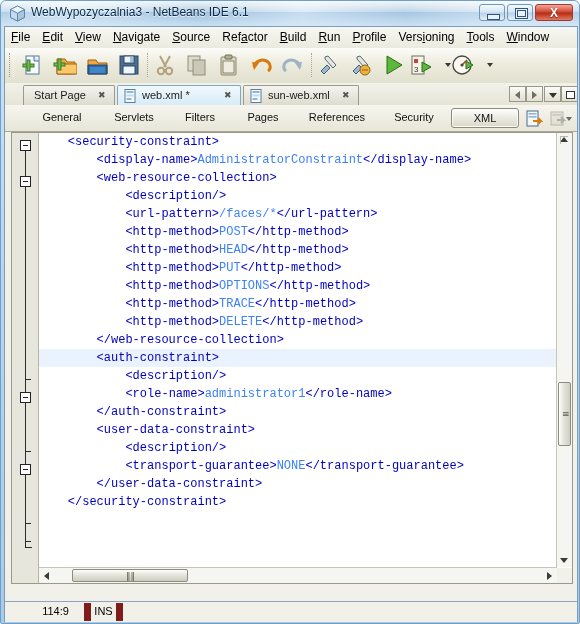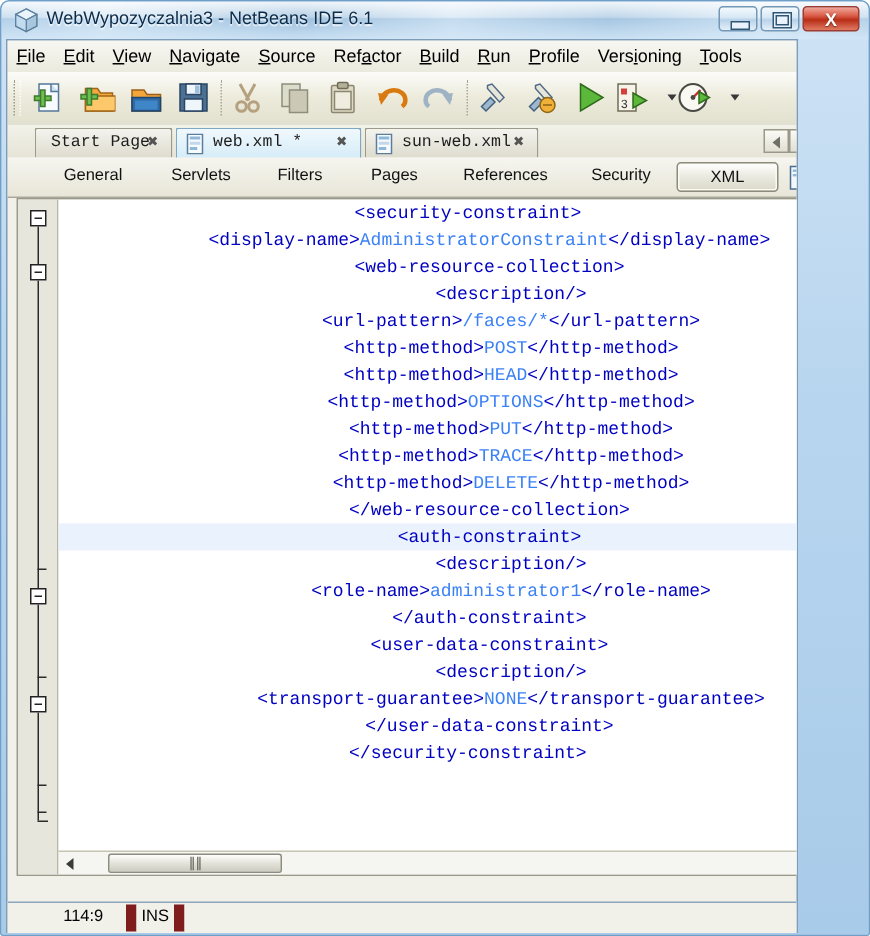--- a/index.html
+++ b/index.html
@@ -81,21 +81,21 @@
   }
   .maxsq2 {
     position: absolute; left: 9px; top: 5px;
     width: 7px; height: 5px;
     border: 1px solid #2f5775; background: transparent;
   }
 
   
   #client {
     position: absolute; left: 3px; top: 25px;
-    width: 528px; height: 596px;
+    width: 574px; height: 596px;
     background: #f1f0e9;
     border: 1px solid #7d9cb8;
     border-bottom: none;
     box-sizing: border-box;
     overflow: hidden;
   }
 
   
   #menubar {
     position: absolute; left: 0; top: 0; right: 0; height: 21px;
@@ -153,21 +153,21 @@
     background: linear-gradient(to bottom, #f4f3ee 0%, #dedcce 100%);
     font-size: 11px; color: #1d1d1d;
     white-space: nowrap;
     padding-top: 3px;
   }
   .dtab.active {
     background: linear-gradient(to bottom, #f0f8fd 0%, #d5ecf8 100%);
     border-color: #7fa8c4;
     height: 21px;
   }
-  .dtab-label { position: absolute; top: 3px; font-family: Liberation Mono, monospace; }
+  .dtab-label { position: absolute; top: 3px; }
   .dtab-close {
     position: absolute; top: 4px;
     font-size: 9px; color: #555; cursor: default;
     font-family: "DejaVu Sans", sans-serif;
   }
   .dtab-icon { position: absolute; top: 3px; width: 13px; height: 14px; }
 
   .tabnav {
     position: absolute; top: 3px;
     width: 17px; height: 16px;
@@ -220,21 +220,20 @@
     position: absolute; left: 27px; top: 0; right: 16px; bottom: 16px;
     overflow: hidden;
     font-family: "Liberation Mono", "DejaVu Sans Mono", monospace;
     font-size: 12px;
     background: #ffffff;
   }
   .cline {
     position: relative; height: 18px; line-height: 18px;
     white-space: pre;
     color: #000000;
-    text-align: center;
   }
   .cline.cur { background: #eaf2fd; }
   .tg { color: #0000c0; }
   .tx { color: #3b82f6; }
 
   
   .fold-rail {
     position: absolute; left: 13px; top: 10px;
     width: 1px; background: #2b2b2b;
   }
@@ -503,22 +502,22 @@
           <div class="fold-end" style="top: 414px;"></div>
         </div>
       <div id="code">
           <div class="cline">    <span class="tg">&lt;security-constraint&gt;</span></div>
           <div class="cline">        <span class="tg">&lt;display-name&gt;</span><span class="tx">AdministratorConstraint</span><span class="tg">&lt;/display-name&gt;</span></div>
           <div class="cline">        <span class="tg">&lt;web-resource-collection&gt;</span></div>
           <div class="cline">            <span class="tg">&lt;description/&gt;</span></div>
           <div class="cline">            <span class="tg">&lt;url-pattern&gt;</span><span class="tx">/faces/*</span><span class="tg">&lt;/url-pattern&gt;</span></div>
           <div class="cline">            <span class="tg">&lt;http-method&gt;</span><span class="tx">POST</span><span class="tg">&lt;/http-method&gt;</span></div>
           <div class="cline">            <span class="tg">&lt;http-method&gt;</span><span class="tx">HEAD</span><span class="tg">&lt;/http-method&gt;</span></div>
+          <div class="cline">            <span class="tg">&lt;http-method&gt;</span><span class="tx">PUT</span><span class="tg">&lt;/http-method&gt;</span></div>
           <div class="cline">            <span class="tg">&lt;http-method&gt;</span><span class="tx">OPTIONS</span><span class="tg">&lt;/http-method&gt;</span></div>
-          <div class="cline">            <span class="tg">&lt;http-method&gt;</span><span class="tx">PUT</span><span class="tg">&lt;/http-method&gt;</span></div>
           <div class="cline">            <span class="tg">&lt;http-method&gt;</span><span class="tx">TRACE</span><span class="tg">&lt;/http-method&gt;</span></div>
           <div class="cline">            <span class="tg">&lt;http-method&gt;</span><span class="tx">DELETE</span><span class="tg">&lt;/http-method&gt;</span></div>
           <div class="cline">        <span class="tg">&lt;/web-resource-collection&gt;</span></div>
           <div class="cline cur">        <span class="tg">&lt;auth-constraint&gt;</span></div>
           <div class="cline">            <span class="tg">&lt;description/&gt;</span></div>
           <div class="cline">            <span class="tg">&lt;role-name&gt;</span><span class="tx">administrator1</span><span class="tg">&lt;/role-name&gt;</span></div>
           <div class="cline">        <span class="tg">&lt;/auth-constraint&gt;</span></div>
           <div class="cline">        <span class="tg">&lt;user-data-constraint&gt;</span></div>
           <div class="cline">            <span class="tg">&lt;description/&gt;</span></div>
           <div class="cline">            <span class="tg">&lt;transport-guarantee&gt;</span><span class="tx">NONE</span><span class="tg">&lt;/transport-guarantee&gt;</span></div>

